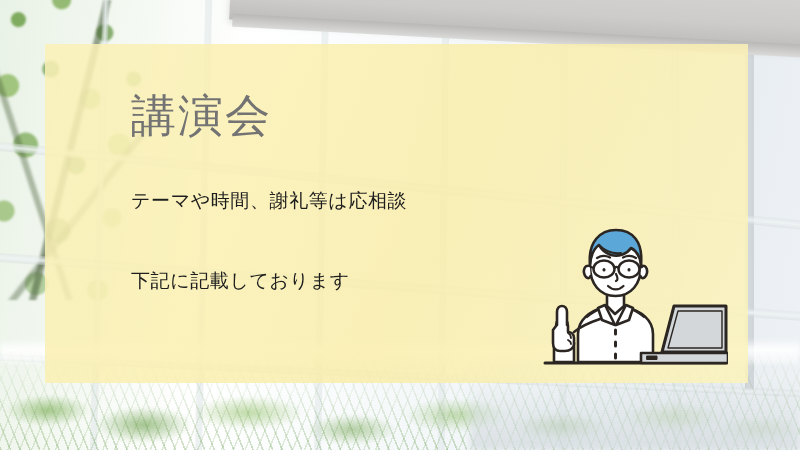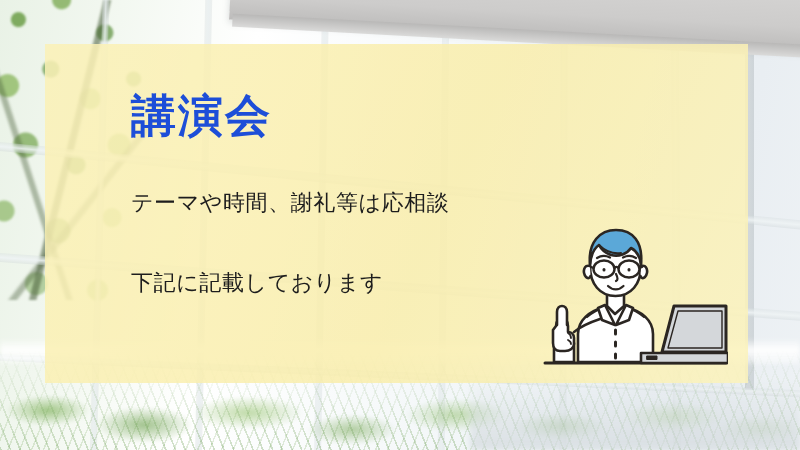--- a/index.html
+++ b/index.html
@@ -134,31 +134,31 @@
     background:linear-gradient(115deg, rgba(255,250,214,.30), rgba(250,240,180,.12) 55%, rgba(255,252,222,.34));
     pointer-events:none;
   }
 
   
   .text-block { position:absolute; left:131px; top:92px; z-index:6; }
 
   #title {
     font-family:"DejaVu Sans","Liberation Sans",sans-serif;
     font-size:45px;
-    font-weight:700;
-    color:#1d4ed8;
+    font-weight:400;
+    color:#737373;
     letter-spacing:2px;
     line-height:1.05;
     white-space:nowrap;
   }
 
   #body { margin-top:42px; }
   #body .line {
-    font-family:Liberation Sans, sans-serif;
-    font-size:22px;
+    font-family:Liberation Mono, monospace;
+    font-size:19px;
     font-weight:400;
     color:#1d1d1d;
     letter-spacing:.6px;
     line-height:33px;
     white-space:nowrap;
     margin-top:47px;
   }
 
   
   #illustration {

